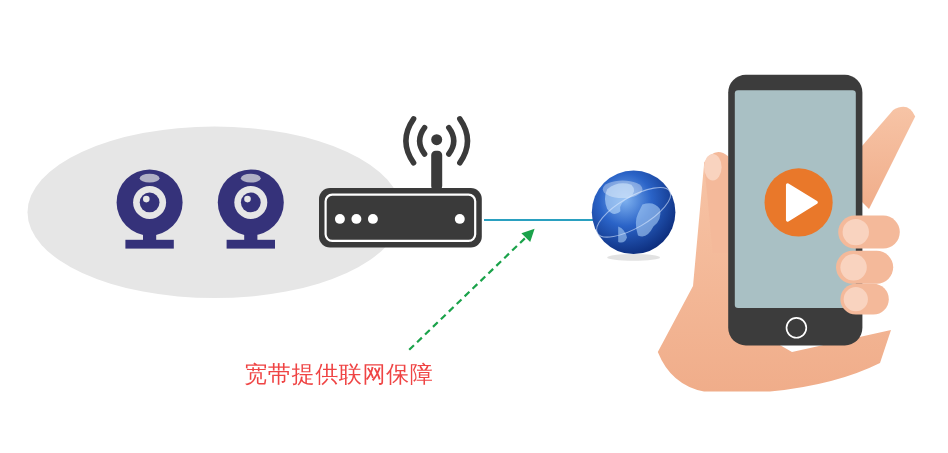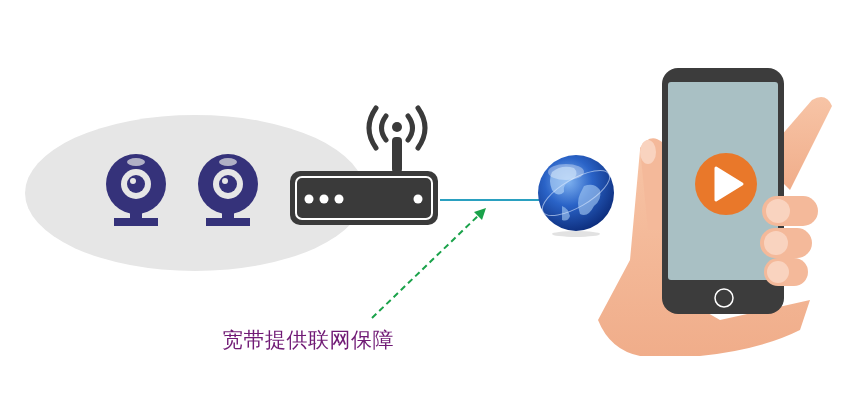--- a/index.html
+++ b/index.html
@@ -2,21 +2,21 @@
 <html><head>
   <meta charset="utf-8">
   <style>
     html, body { margin: 0; padding: 0; background: #ffffff; }
     body { width: 862px; height: 412px; position: relative; overflow: hidden; font-family: "DejaVu Sans", sans-serif; }
     .layer { position: absolute; left: 0; top: 0; }
     .label {
       position: absolute;
       left: 222px; top: 326px;
       font-size: 21px;
-      color: #701a75;
+      color: #ef4444;
       letter-spacing: 0.5px;
       white-space: nowrap;
     }
   </style>
 </head>
 <body>
 
 <svg class="layer" width="862" height="412">
   <ellipse cx="195" cy="193" rx="170" ry="78" fill="#e6e6e6"></ellipse>
 

